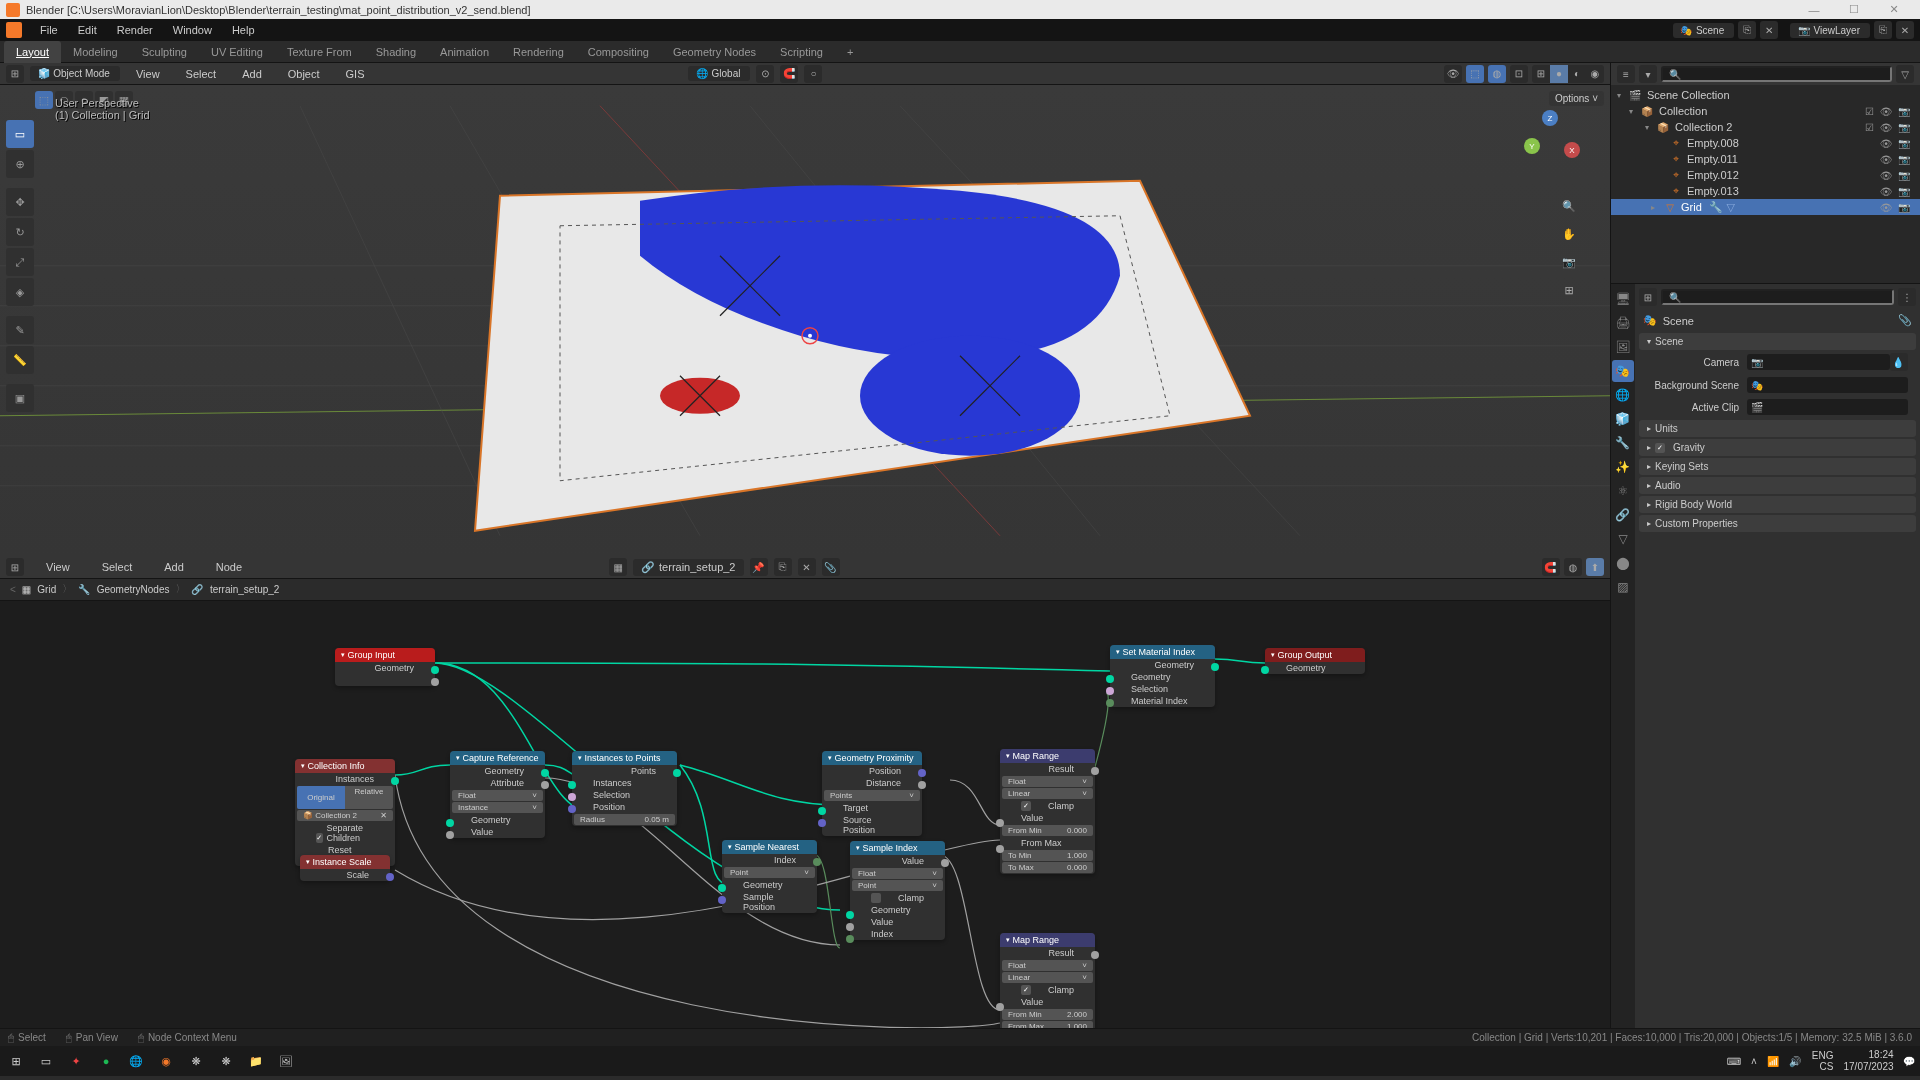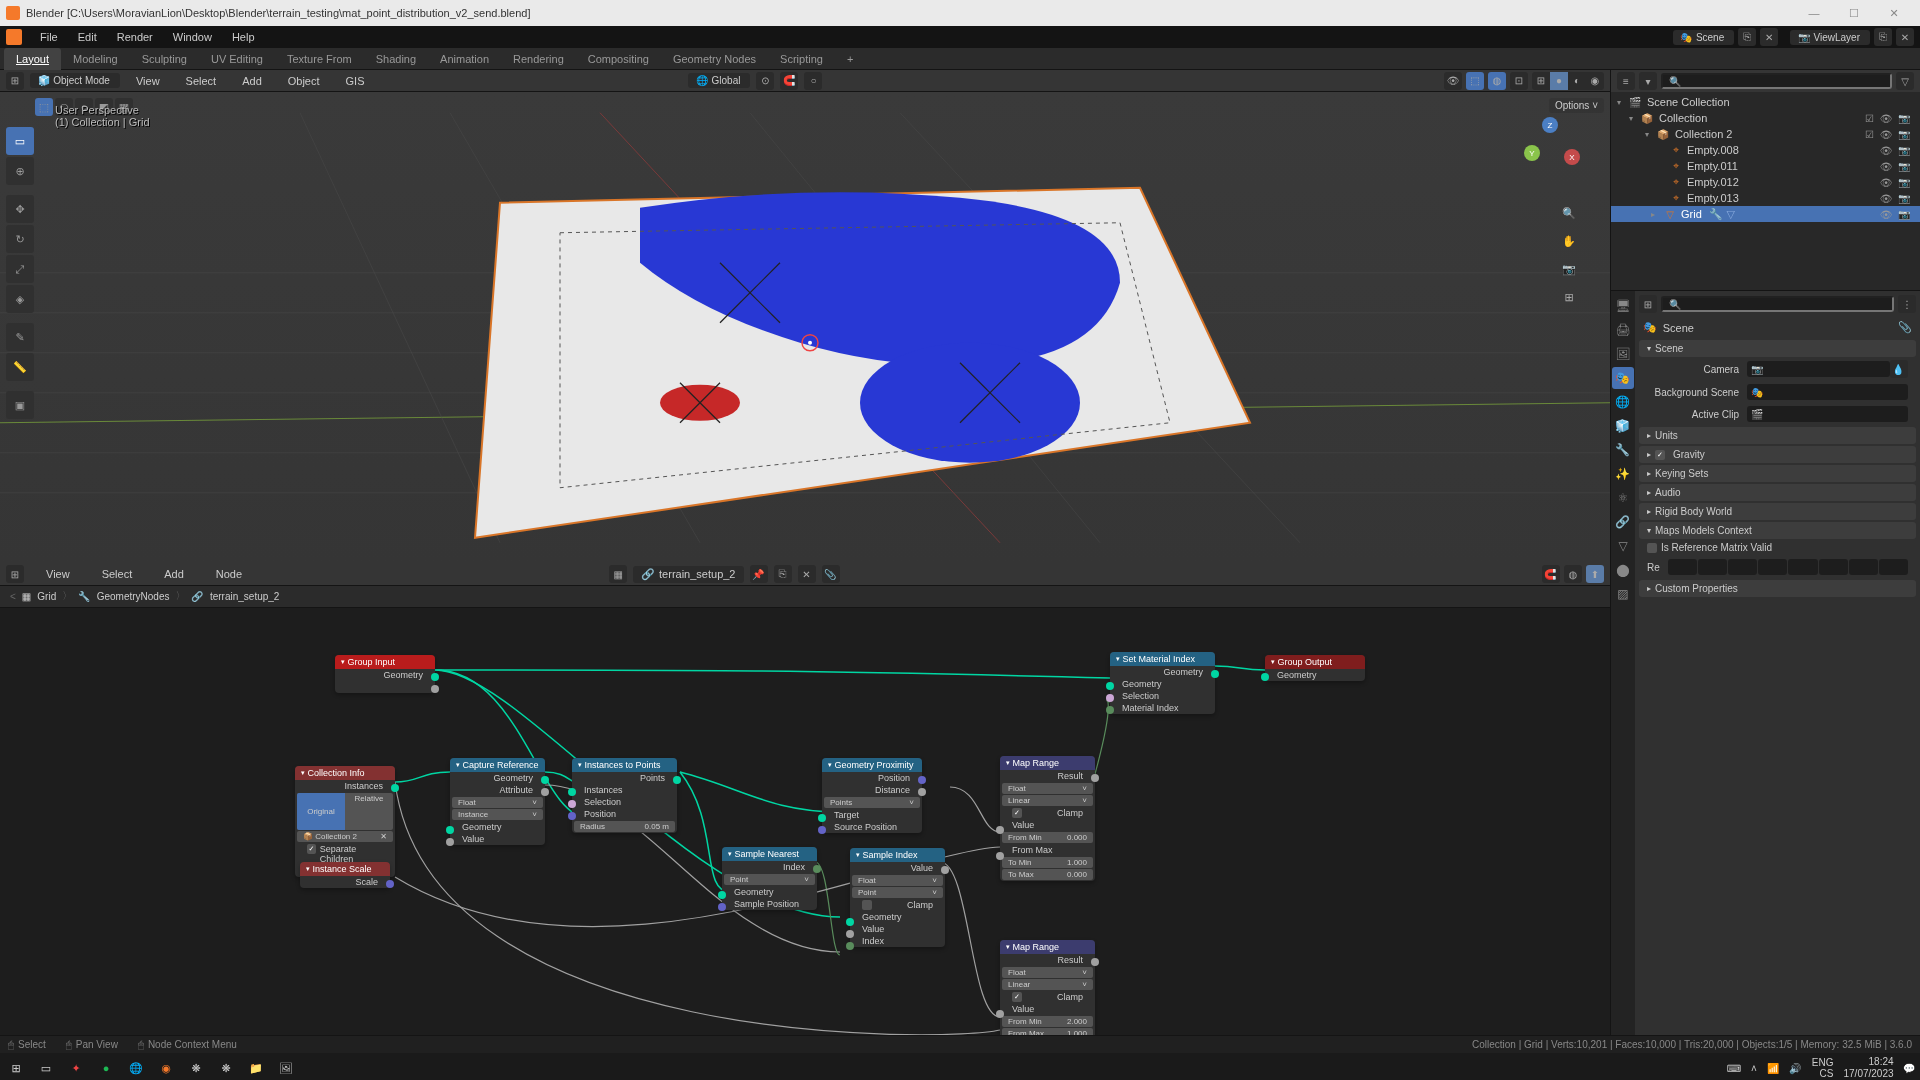--- a/index.html
+++ b/index.html
@@ -1,17 +1,17 @@
 <!DOCTYPE html>
 <html><head>
 <meta charset="utf-8">
 <style>
 * { margin: 0; padding: 0; box-sizing: border-box; font-family: -apple-system, BlinkMacSystemFont, "Segoe UI", sans-serif; }
 body { background: #2b2b2b; color: #ccc; font-size: 11px; overflow: hidden; width: 1920px; height: 1080px; }
-.titlebar { background: #eaeaea; color: #333; height: 26px; display: flex; align-items: center; padding: 0 6px; font-size: 11px; }
+.titlebar { background: #eaeaea; color: #333; height: 19px; display: flex; align-items: center; padding: 0 6px; font-size: 11px; }
 .titlebar-icon { width: 14px; height: 14px; background: #f5792a; border-radius: 2px; margin-right: 6px; }
 .titlebar-spacer { flex: 1; }
 .titlebar-btn { width: 40px; height: 23px; display: flex; align-items: center; justify-content: center; color: #888; }
 .menubar { background: #141414; height: 22px; display: flex; align-items: center; padding: 0 6px; font-size: 11px; }
 .menubar-icon { width: 16px; height: 16px; background: #f5792a; border-radius: 2px; margin-right: 8px; }
 .menu-item { padding: 0 10px; color: #ccc; cursor: pointer; }
 .workspace-tabs { background: #2b2b2b; height: 22px; display: flex; align-items: center; padding: 0 4px; font-size: 11px; border-bottom: 1px solid #141414; }
 .workspace-tab { padding: 0 12px; color: #999; cursor: pointer; height: 22px; line-height: 22px; }
 .workspace-tab.active { background: #424242; color: #fff; border-radius: 3px 3px 0 0; text-decoration: underline; }
 .main-container { display: flex; height: calc(100% - 23px - 22px - 22px - 18px - 30px); }
@@ -33,21 +33,21 @@
 .select-box { position: absolute; left: 35px; top: 6px; display: flex; gap: 2px; }
 .viewport-options { position: absolute; right: 6px; top: 6px; color: #ccc; font-size: 10px; background: rgba(0,0,0,0.1); padding: 2px 6px; border-radius: 3px; }
 .node-editor { flex: 1; background: #1d1d1d; position: relative; overflow: hidden; }
 .node-header { background: #353535; height: 22px; display: flex; align-items: center; padding: 0 6px; gap: 12px; font-size: 11px; border-bottom: 1px solid #141414; }
 .breadcrumb { background: #2b2b2b; height: 22px; display: flex; align-items: center; padding: 0 10px; gap: 6px; font-size: 10px; border-bottom: 1px solid #141414; }
 .breadcrumb-sep { color: #666; }
 .node-canvas { position: absolute; inset: 44px 0 0 0; overflow: hidden; }
 .node { position: absolute; background: #303030; border-radius: 4px; font-size: 9px; min-width: 80px; box-shadow: 0 2px 4px rgba(0,0,0,0.3); }
 .node-title { padding: 2px 6px; border-radius: 4px 4px 0 0; font-size: 9px; color: #fff; display: flex; align-items: center; gap: 3px; }
 .node-title::before { content: "▾"; font-size: 7px; }
-.node-row { padding: 1px 12px; display: flex; align-items: flex-start; justify-content: space-between; color: #ccc; min-height: 12px; }
+.node-row { padding: 1px 21px; display: flex; align-items: flex-end; justify-content: space-between; color: #ccc; min-height: 12px; }
 .node-field { background: #545454; border-radius: 2px; padding: 1px 6px; margin: 1px 2px; font-size: 8px; color: #ccc; display: flex; justify-content: space-between; }
 .socket { width: 8px; height: 8px; border-radius: 50%; position: absolute; }
 .socket.geom { background: #00d6a3; }
 .socket.vec { background: #6363c7; }
 .socket.float { background: #a1a1a1; }
 .socket.int { background: #598c5c; }
 .socket.bool { background: #cca6d6; }
 .socket.left { left: -4px; }
 .socket.right { right: -4px; }
 .outliner { flex: 1; background: #282828; display: flex; flex-direction: column; }
@@ -347,21 +347,21 @@
         </div>
 
         <div class="node" style="left:295px;top:114px;width:100px">
           <div class="node-title" style="background:#833131">Collection Info</div>
           <div class="node-row">
               <span></span>
               <span>Instances</span>
               <div class="socket geom right" style="top:18px"></div>
             </div>
           <div class="node-field" style="display:flex;padding:0">
-            <span style="flex:1;background:#4772b3;padding:14px 4px;border-radius:2px 0 0 2px;text-align:center">Original</span>
+            <span style="flex:1;background:#4772b3;padding:7px 4px;border-radius:2px 0 0 2px;text-align:center">Original</span>
             <span style="flex:1;padding:1px 4px;text-align:center">Relative</span>
           </div>
           <div class="node-field">
               <span>📦 <span>Collection 2</span></span>
               <span>✕</span>
             </div>
           <div class="node-row">
               <span class="checkbox checked"></span>
               <span>Separate Children</span>
             </div>
@@ -720,40 +720,20 @@
           </div>
         <div class="prop-panel">
             <div class="prop-panel-header">Keying Sets</div>
           </div>
         <div class="prop-panel">
             <div class="prop-panel-header">Audio</div>
           </div>
         <div class="prop-panel">
             <div class="prop-panel-header">Rigid Body World</div>
           </div>
-        <div class="prop-panel">
-          <div class="prop-panel-header open">Maps Models Context</div>
-          <div class="prop-row">
-              <span class="checkbox"></span>
-              <span>Is Reference Matrix Valid</span>
-            </div>
-          <div class="prop-row">
-              <span class="prop-label" style="flex:0 0 20px">Re</span>
-            <div style="flex:1;display:flex;gap:1px">
-              <div class="prop-field" style="flex:1"></div>
-                <div class="prop-field" style="flex:1"></div>
-              <div class="prop-field" style="flex:1"></div>
-                <div class="prop-field" style="flex:1"></div>
-              <div class="prop-field" style="flex:1"></div>
-                <div class="prop-field" style="flex:1"></div>
-              <div class="prop-field" style="flex:1"></div>
-                <div class="prop-field" style="flex:1"></div>
-            </div>
-          </div>
-        </div>
         <div class="prop-panel">
             <div class="prop-panel-header">Custom Properties</div>
           </div>
       </div>
     </div>
   </div>
 </div>
 
 <div class="statusbar">
   <div class="status-item">

